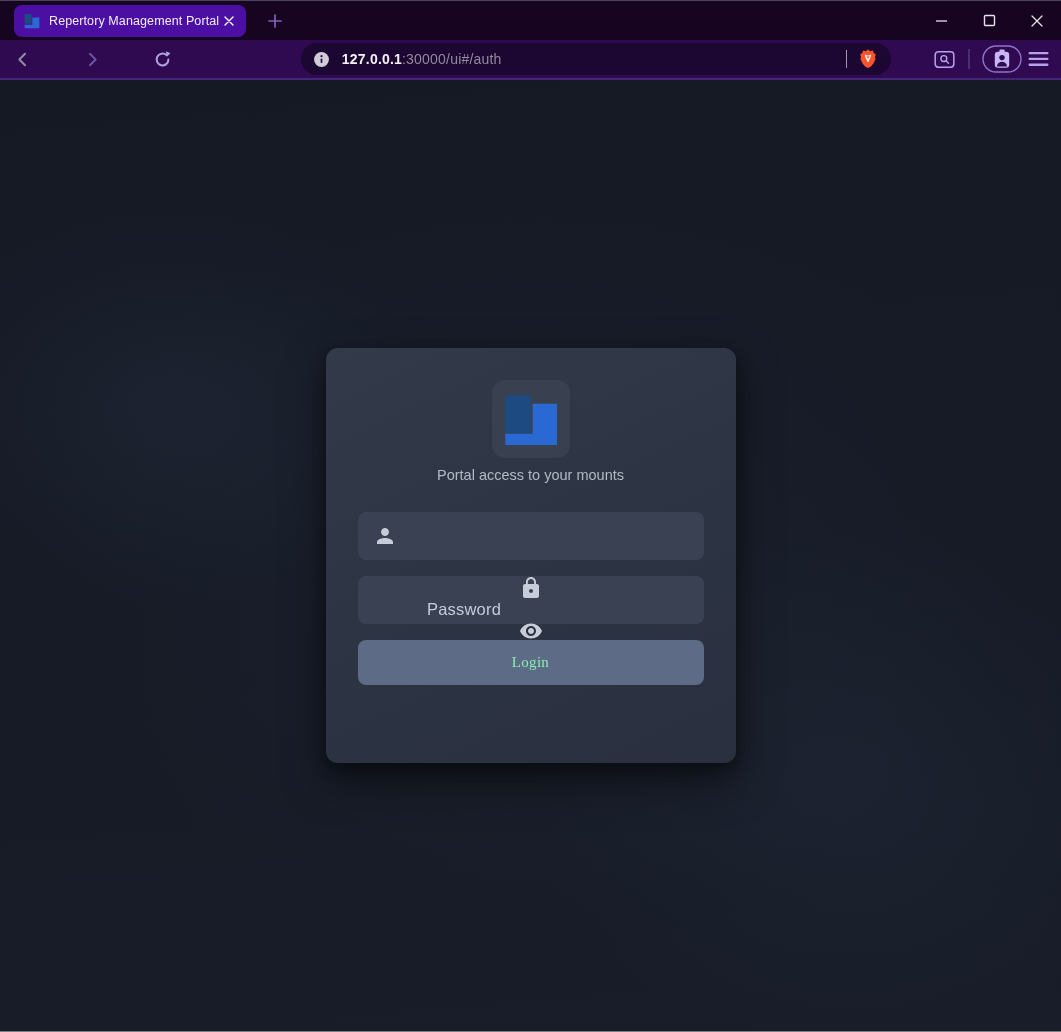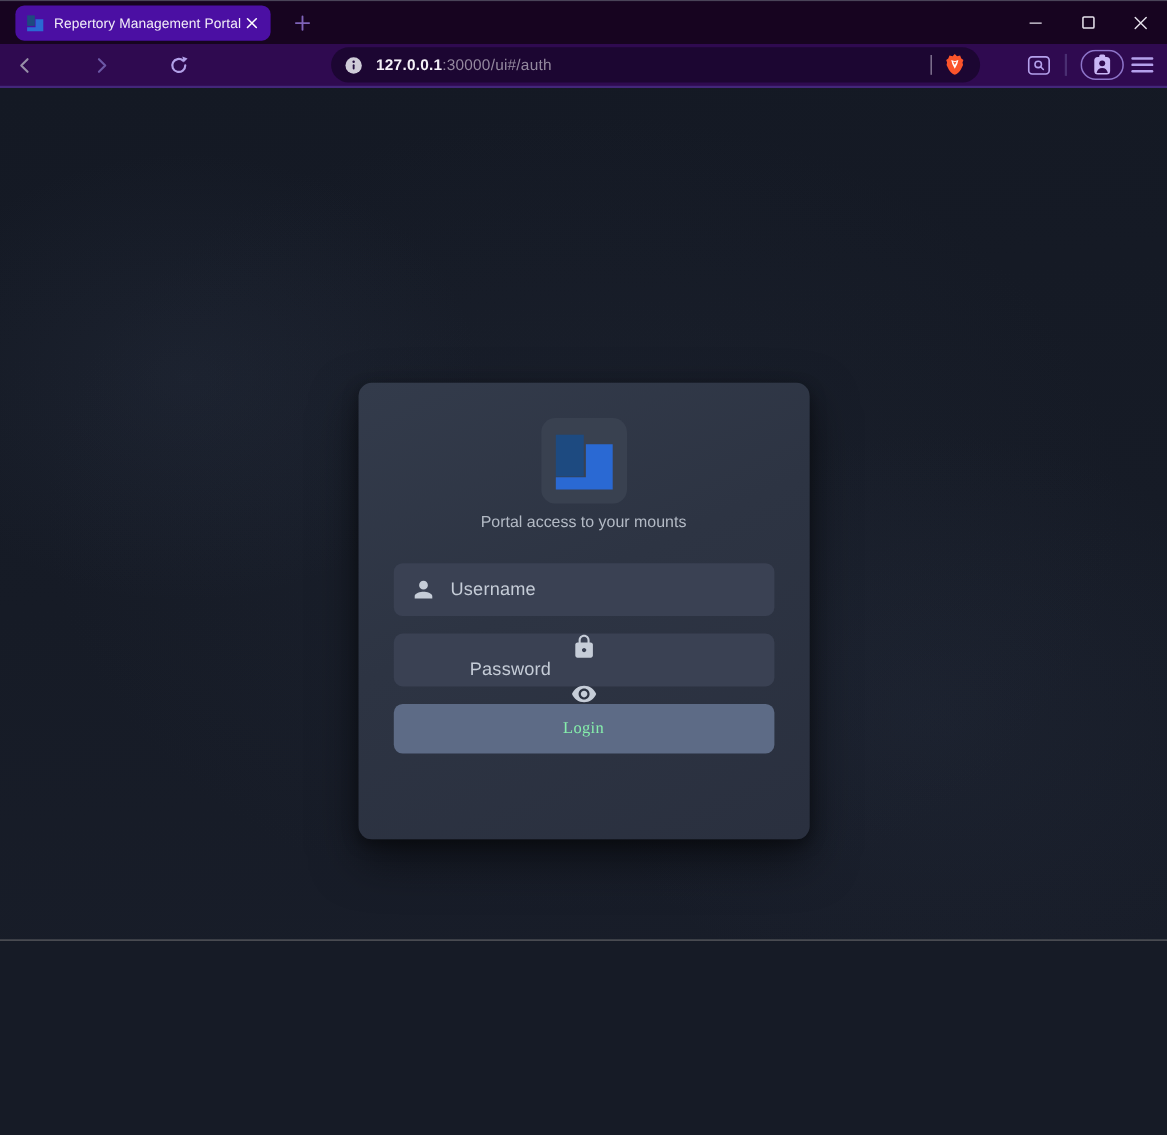--- a/index.html
+++ b/index.html
@@ -1,19 +1,19 @@
 <!DOCTYPE html>
 <html><head>
 <meta charset="utf-8">
 <style>
   * { margin:0; padding:0; box-sizing:border-box; }
   html,body { width:1061px; height:1032px; overflow:hidden; }
   body { font-family:"Liberation Sans","DejaVu Sans",sans-serif; background:#161b26; }
 
-  .browser { width:1061px; height:855px; display:flex; flex-direction:column; border-bottom:1px solid #7d7d7d; }
+  .browser { width:1061px; height:1032px; display:flex; flex-direction:column; border-bottom:1px solid #7d7d7d; }
 
   
   .titlebar { height:40px; flex:0 0 40px; background:#170420; border-top:1px solid #4a4458;
               display:flex; align-items:center; position:relative; }
   .tab { margin-left:14px; width:232px; height:32px; border-radius:8px; background:#4b0fa3;
          display:flex; align-items:center; padding:0 8px; cursor:default; }
   .favicon { width:16px; height:16px; margin-left:2px; flex:0 0 16px; display:flex; }
   .tab-title { margin-left:9px; flex:1; font-size:12.5px; color:#f2eef8; white-space:nowrap;
                overflow:hidden; letter-spacing:0.1px; }
   .tab-close { width:18px; height:18px; display:flex; align-items:center; justify-content:center;
@@ -192,21 +192,20 @@
           <path d="M13.3 53.8 L40.6 53.8 L40.6 23.8 L65 23.8 L65 65 L13.3 65 Z" fill="#2a69d3"></path>
         </svg>
       </span>
 
       <div class="card-subtitle">Portal access to your mounts</div>
 
       <div class="field username">
         <svg width="24" height="24" viewBox="0 0 24 24" fill="#c6cdd8">
           <path d="M12 12c2.21 0 4-1.79 4-4s-1.79-4-4-4-4 1.79-4 4 1.79 4 4 4zm0 2c-2.67 0-8 1.34-8 4v2h16v-2c0-2.66-5.33-4-8-4z"></path>
         </svg>
-        <input type="text" placeholder="Username" style="">
       </div>
 
       <div class="field password">
         <svg width="24" height="24" viewBox="0 0 24 24" fill="#c6cdd8">
           <path d="M18 8h-1V6c0-2.76-2.24-5-5-5S7 3.24 7 6v2H6c-1.1 0-2 .9-2 2v10c0 1.1.9 2 2 2h12c1.1 0 2-.9 2-2V10c0-1.1-.9-2-2-2zm-6 9c-1.1 0-2-.9-2-2s.9-2 2-2 2 .9 2 2-.9 2-2 2zm3.1-9H8.9V6c0-1.71 1.39-3.1 3.1-3.1 1.71 0 3.1 1.39 3.1 3.1v2z"></path>
         </svg>
         <input type="password" placeholder="Password" style="">
         <button class="eyebtn">
           <svg width="24" height="24" viewBox="0 0 24 24" fill="#c6cdd8">
             <path d="M12 4.5C7 4.5 2.73 7.61 1 12c1.73 4.39 6 7.5 11 7.5s9.27-3.11 11-7.5c-1.73-4.39-6-7.5-11-7.5zM12 17c-2.76 0-5-2.24-5-5s2.24-5 5-5 5 2.24 5 5-2.24 5-5 5zm0-8c-1.66 0-3 1.34-3 3s1.34 3 3 3 3-1.34 3-3-1.34-3-3-3z"></path>

